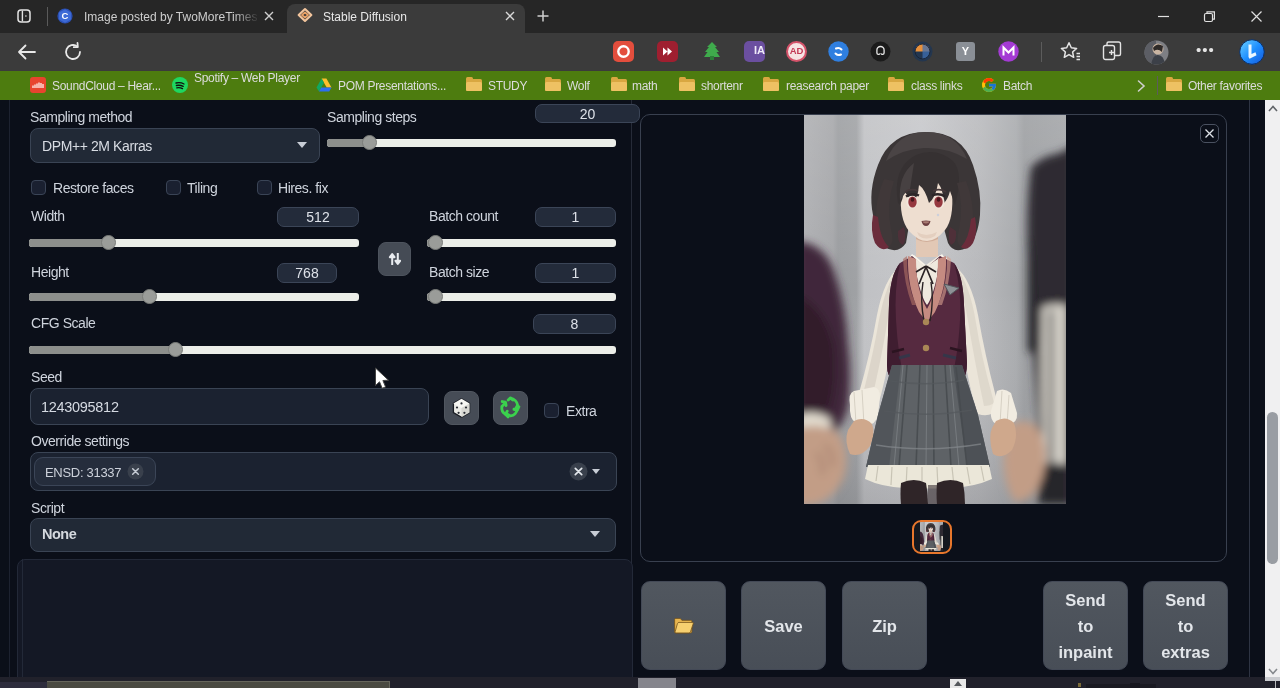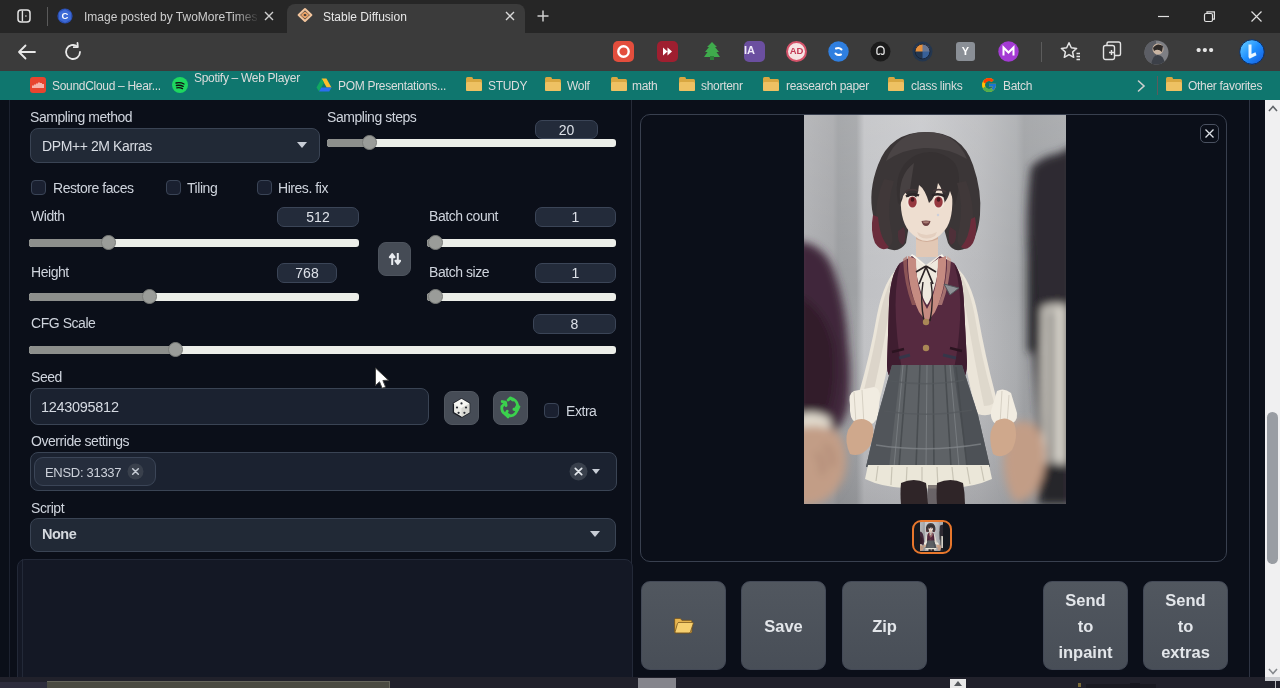--- a/index.html
+++ b/index.html
@@ -1,21 +1,21 @@
 <!DOCTYPE html>
 <html><head>
 <meta charset="utf-8">
 <style>
 * { margin:0; padding:0; box-sizing:border-box; }
 html,body { width:1280px; height:688px; overflow:hidden; background:#0b0f19; font-family:"Liberation Sans", sans-serif; }
 .abs { position:absolute; }
 
 #tabbar { position:absolute; left:0; top:0; width:1280px; height:33px; background:#262626; }
 #toolbar { position:absolute; left:0; top:33px; width:1280px; height:38px; background:#3b3b3b; }
-#bookbar { position:absolute; left:0; top:71px; width:1280px; height:29px; background:#0f766e; }
+#bookbar { position:absolute; left:0; top:71px; width:1280px; height:29px; background:#4d7c0f; }
 .tabtitle { font-size:12px; color:#cecece; letter-spacing:0; }
 #activetab { position:absolute; left:287px; top:4px; width:238px; height:29px; background:#3b3b3b; border-radius:8px 8px 0 0; }
 #addrpill { position:absolute; left:103px; top:5px; width:488px; height:28px; border-radius:14px; background:#202020; }
 .bmtext { font-size:12px; letter-spacing:-0.3px; color:#dcdcdc; }
 .folder { position:absolute; width:16px; height:12px; }
 .folder .back { position:absolute; left:0; top:0; width:16px; height:12px; border-radius:1.5px; background:#d9a741; }
 .folder .tab { position:absolute; left:0; top:-2px; width:7px; height:4px; border-radius:1.5px; background:#d9a741; }
 .folder .front { position:absolute; left:0; top:3px; width:16px; height:9px; border-radius:1.5px; background:#eec163; }
 
 #page { position:absolute; left:0; top:100px; width:1280px; height:577px; background:#0b0f19; }
@@ -97,21 +97,21 @@
     </svg>
   <div class="abs" style="left:657px;top:8px;width:21px;height:21px;border-radius:5px;background:#9f1f30"></div>
   <svg class="abs" style="left:657px;top:8px" width="21" height="21" viewBox="0 0 21 21">
       <path d="M6 6.5 10.5 10.5 6 14.5Z M10.5 6.5 15 10.5 10.5 14.5Z" fill="#fff"></path>
     </svg>
   <svg class="abs" style="left:701px;top:7px" width="22" height="22" viewBox="0 0 22 22">
       <path d="M11 2 16 7 14 7 18 12 15.5 12 19 17 3 17 6.5 12 4 12 8 7 6 7Z" fill="#3faa4c"></path>
       <rect x="9" y="16" width="4" height="4" fill="#2c7d38"></rect>
     </svg>
   <div class="abs" style="left:744px;top:8px;width:21px;height:21px;border-radius:5px;background:#6b4fa0"></div>
-  <div class="abs" style="left:744px;top:11px;width:21px;text-align:left;font-size:11px;font-weight:bold;color:#efeaf8">IA</div>
+  <div class="abs" style="left:744px;top:11px;width:21px;text-align:right;font-size:11px;font-weight:bold;color:#efeaf8">IA</div>
   <div class="abs" style="left:786px;top:8px;width:21px;height:21px;border-radius:10.5px;background:#f5e3e3;border:2px solid #d4536a"></div>
   <div class="abs" style="left:786px;top:12px;width:21px;text-align:center;font-size:9.5px;font-weight:bold;color:#c23a55">AD</div>
   <svg class="abs" style="left:828px;top:8px" width="21" height="21" viewBox="0 0 21 21">
       <circle cx="10.5" cy="10.5" r="10.2" fill="#2f7fe0"></circle>
       <path d="M7.5 12.5 Q10 15 13 13.5 M13.5 8.5 Q11 6 8 7.5" fill="none" stroke="#fff" stroke-width="2" stroke-linecap="round"></path>
     </svg>
   <svg class="abs" style="left:870px;top:8px" width="21" height="21" viewBox="0 0 21 21">
       <circle cx="10.5" cy="10.5" r="10" fill="#1b1b1b"></circle>
       <path d="M10.5 5.5 A3.6 3.6 0 0 1 14.1 9.1 L14.1 12 A1.6 1.6 0 0 1 11 12.4 M10.5 5.5 A3.6 3.6 0 0 0 6.9 9.1 L6.9 12 A1.6 1.6 0 0 0 10 12.4" fill="none" stroke="#e8e8e8" stroke-width="1.3"></path>
     </svg>
@@ -246,21 +246,21 @@
   <div class="abs" style="left:9px;top:0;width:1px;height:577px;background:#1d2230"></div>
   <div class="abs" style="left:631px;top:0;width:1px;height:577px;background:#262b38"></div>
   <div class="abs" style="left:1249px;top:0;width:1px;height:577px;background:#2e3443"></div>
 
   <div class="lbl" style="left:30px;top:9px">Sampling method</div>
   <div class="dd" style="left:30px;top:28px;width:290px;height:35px"></div>
   <div class="abs" style="left:42px;top:38px;font-size:14px;letter-spacing:-0.4px;color:#d8dce3">DPM++ 2M Karras</div>
   <div class="caret" style="left:297px;top:42px"></div>
 
   <div class="lbl" style="left:327px;top:9px">Sampling steps</div>
-  <div class="numbox" style="left:535px;top:20px;width:63px;height:19px;line-height:18px">20</div>
+  <div class="numbox" style="left:535px;top:4px;width:105px;height:19px;line-height:18px">20</div>
   <div class="track" style="left:327px;top:39px;width:289px"></div>
   <div class="trackfill" style="left:327px;top:39px;width:43px"></div>
   <div class="knob" style="left:362px;top:35px"></div>
 
   <div class="cb" style="left:31px;top:80px"></div>
   <div class="lbl" style="left:53px;top:80px">Restore faces</div>
   <div class="cb" style="left:166px;top:80px"></div>
   <div class="lbl" style="left:187px;top:80px">Tiling</div>
   <div class="cb" style="left:257px;top:80px"></div>
   <div class="lbl" style="left:278px;top:80px">Hires. fix</div>

